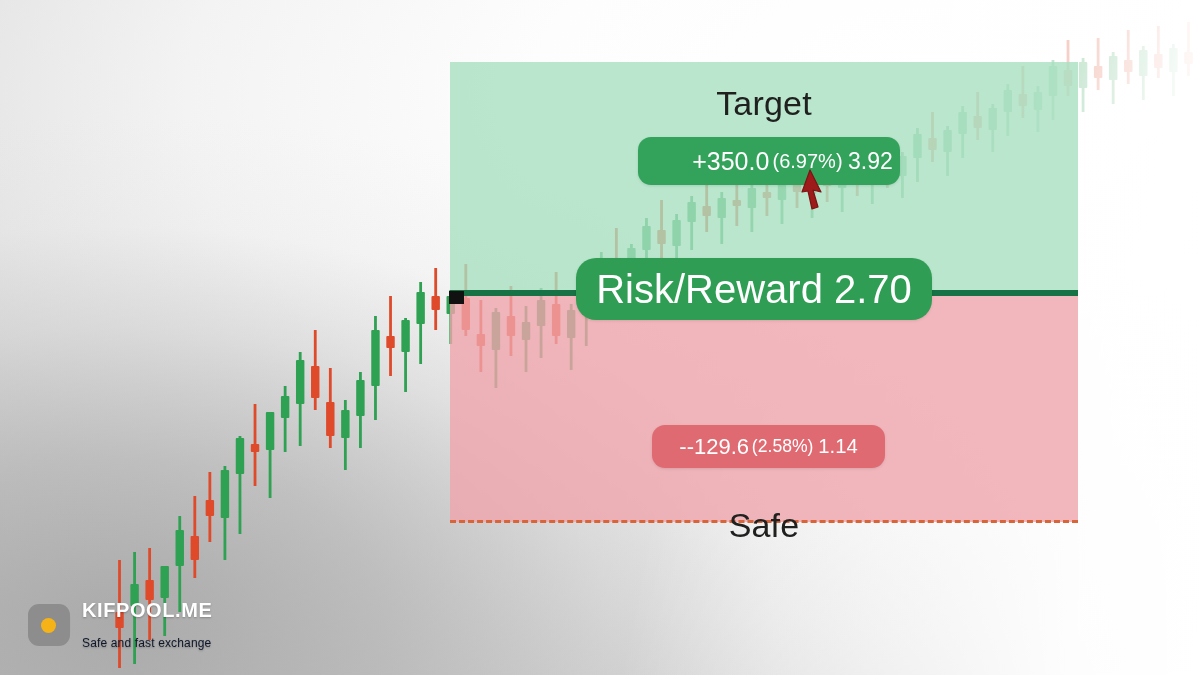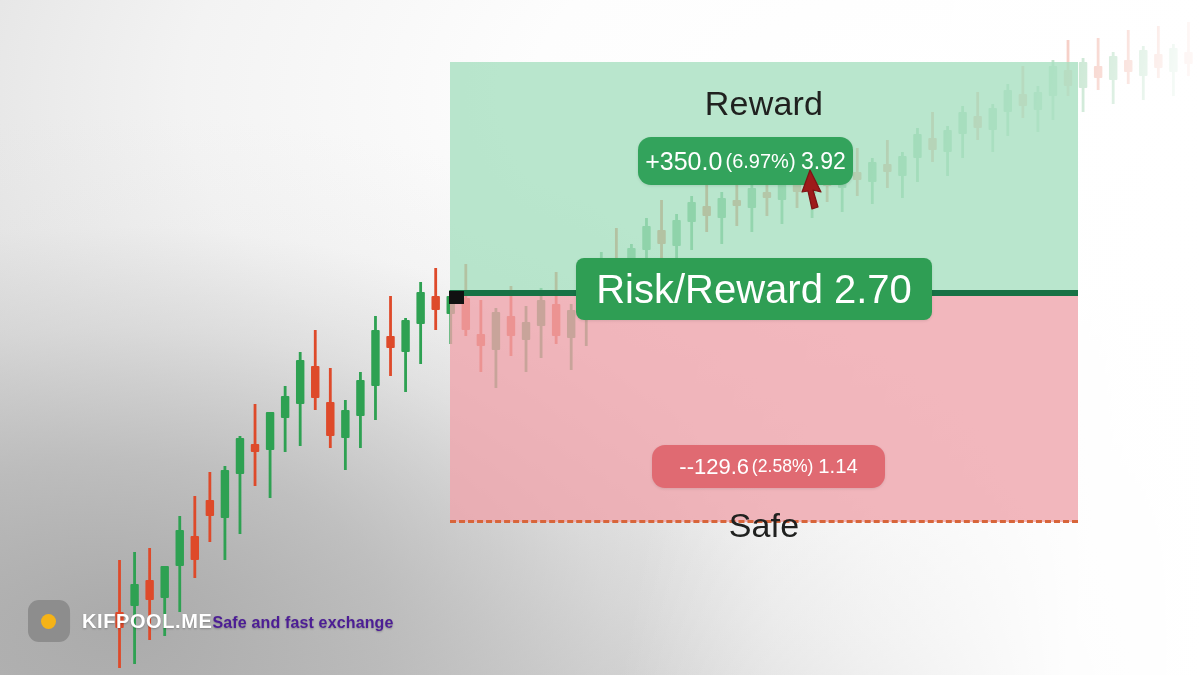--- a/index.html
+++ b/index.html
@@ -65,29 +65,29 @@
   #caption-stop{left:450px;top:506px;width:628px;text-align:center;}
 
   
   .pill{
     position:absolute;display:flex;align-items:center;justify-content:center;
     border-radius:13px;color:#ffffff;white-space:nowrap;
     box-shadow:0 1px 3px rgba(0,0,0,.10);
   }
   #pill-target{
     left:638px;top:137px;width:215px;height:48px;
-    background:#33a35c;font-size:25px;
+    background:#33a35c;font-size:25px;padding-left:47px;
   }
   #pill-stop{
-    left:652px;top:445px;width:233px;height:43px;
+    left:652px;top:425px;width:233px;height:43px;
     background:#e06a72;font-size:22px;
   }
   #pill-rr{
     left:576px;top:258px;width:356px;height:62px;
-    background:#2f9e54;font-size:40px;border-radius:8px;
+    background:#2f9e54;font-size:40px;border-radius:20px;
   }
   .pill .big{font-size:1em;}
   .pill .pct{font-size:.80em;padding:0 .16em;text-align:center;}
   .pill .qty{font-size:.92em;padding-left:.10em;}
 
   
   #cursor{position:absolute;left:797px;top:168px;width:34px;height:46px;}
 
   
   #brand{
@@ -104,27 +104,27 @@
     box-shadow:inset 0 0 0 40px rgba(0,0,0,0);
   }
   #brand-mark .cut{
     position:absolute;right:0px;top:13px;width:12px;height:16px;
     background:#a8a8a8;border-radius:3px 0 0 3px;opacity:.0;
   }
   #brand-mark .dot{
     position:absolute;left:13px;top:14px;width:15px;height:15px;
     border-radius:50%;background:#f5b317;
   }
-  #brand-text{display:flex;line-height:1.05;}
+  #brand-text{display:flex;flex-direction:column;line-height:1.05;gap:12px;}
   #brand-name{
     color:#ffffff;font-size:20px;font-weight:bold;letter-spacing:.6px;
     text-shadow:0 1px 2px rgba(0,0,0,.25);
   }
   #brand-tag{
-    color:#4c1d95;font-size:16px;font-weight:700;letter-spacing:.15px;
+    color:#0f172a;font-size:12px;font-weight:400;letter-spacing:.15px;
     margin-top:4px;text-shadow:0 1px 2px rgba(0,0,0,.25);
   }
 </style>
 </head>
 <body>
 
 <div id="stage">
 
   <div class="bg-base"></div>
   <div class="bg-grey"></div>
@@ -278,21 +278,21 @@
 
   <div class="bg-white-r"></div>
 
   <div class="zone" id="zone-target"></div>
   <div class="zone" id="zone-stop"></div>
 
   <div id="entry-line"></div>
   <div id="entry-marker"></div>
   <div id="stop-line"></div>
 
-  <div class="zone-caption" id="caption-target">Reward</div>
+  <div class="zone-caption" id="caption-target">Target</div>
   <div class="zone-caption" id="caption-stop">Safe</div>
 
   <div class="pill" id="pill-target">
     <span class="big">+350.0</span>
     <span class="pct">(6.97%)</span>
     <span class="qty">3.92</span>
   </div>
 
   <div class="pill" id="pill-stop">
     <span class="big">--129.6</span>

